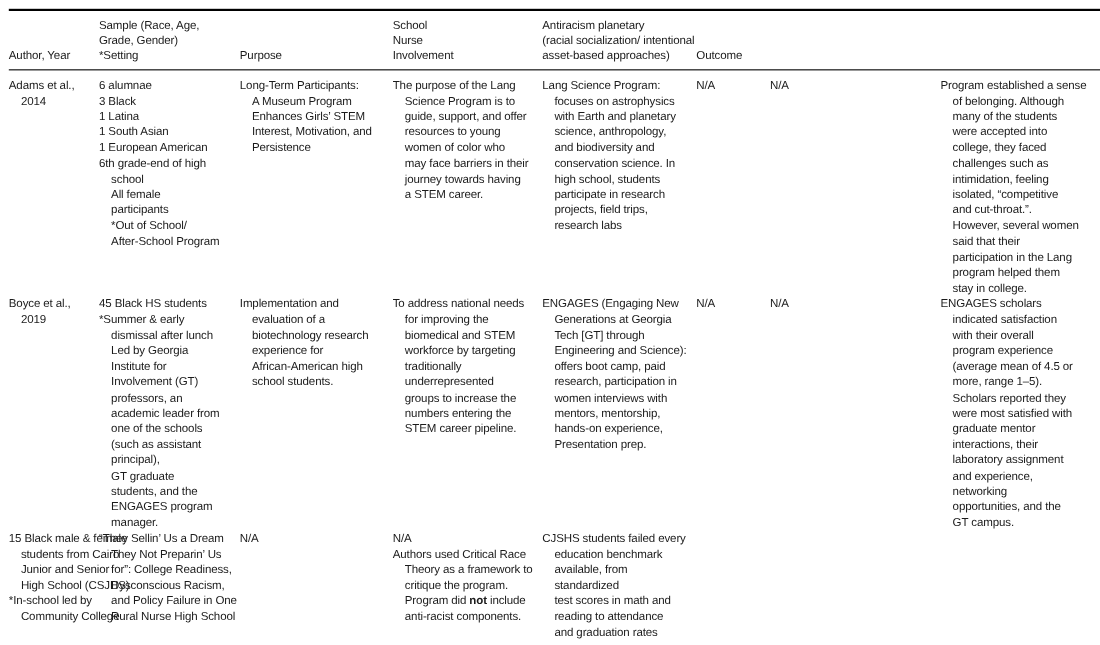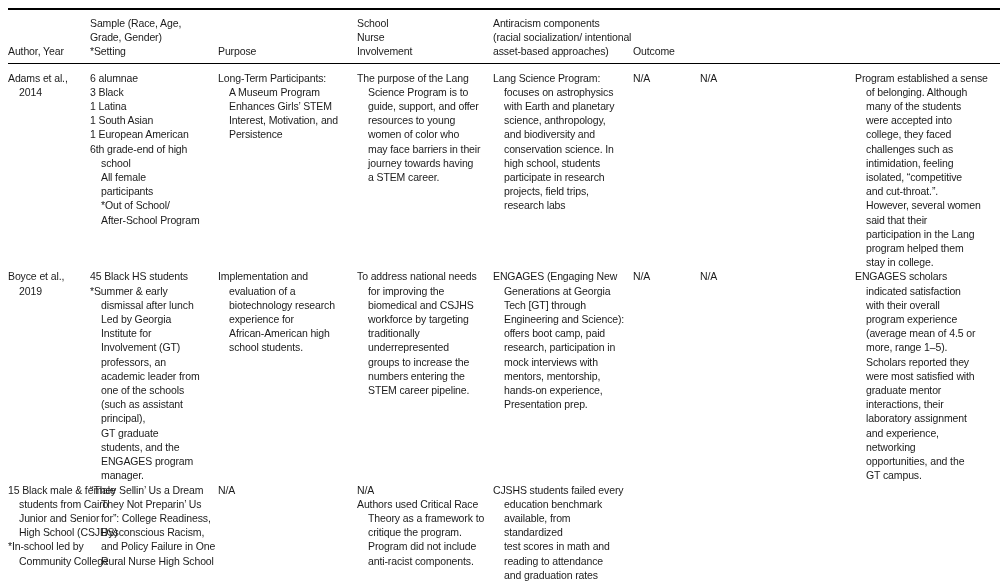--- a/index.html
+++ b/index.html
@@ -12,21 +12,21 @@
   }
   .sheet{position:relative;width:1000px;height:586px;background:#fff;}
   .tbl{margin:8px 0 0 8px;width:992px;border-top:2.5px solid #000;}
   .grid8{display:grid;grid-template-columns:82px 128px 139px 136px 140px 67px 155px 145px;}
   .thead{border-bottom:1.5px solid #000;min-height:52px;align-items:end;}
   .th{padding:6px 6px 4px 0;}
   .td{padding:0 6px 0 0;}
   .trow.first .td{padding-top:7px;}
   .ln{white-space:nowrap;}
   .ln.ind{padding-left:11px;}
-  .b{font-weight:normal;}
+  .b{font-weight:bold;}
 </style>
 </head>
 <body>
 
 <div class="sheet">
   <div class="tbl">
 
     <div class="grid8 thead">
       <div class="th">
           <div class="ln">Author, Year</div>
@@ -38,21 +38,21 @@
         </div>
       <div class="th">
           <div class="ln">Purpose</div>
         </div>
       <div class="th">
           <div class="ln">School</div>
           <div class="ln">Nurse</div>
           <div class="ln">Involvement</div>
         </div>
       <div class="th">
-          <div class="ln">Antiracism components</div>
+          <div class="ln">Antiracism planetary</div>
           <div class="ln">(racial socialization/ intentional</div>
           <div class="ln">asset-based approaches)</div>
         </div>
       <div class="th">
           <div class="ln">Outcome</div>
         </div>
     </div>
 
     <div class="grid8 trow first">
       <div class="td">
@@ -151,36 +151,36 @@
           <div class="ln">Implementation and</div>
           <div class="ln ind">evaluation of a</div>
           <div class="ln ind">biotechnology research</div>
           <div class="ln ind">experience for</div>
           <div class="ln ind">African-American high</div>
           <div class="ln ind">school students.</div>
         </div>
       <div class="td">
           <div class="ln">To address national needs</div>
           <div class="ln ind">for improving the</div>
-          <div class="ln ind">biomedical and CSJHS</div>
+          <div class="ln ind">biomedical and STEM</div>
           <div class="ln ind">workforce by targeting</div>
           <div class="ln ind">traditionally</div>
           <div class="ln ind">underrepresented</div>
           <div class="ln ind">groups to increase the</div>
           <div class="ln ind">numbers entering the</div>
           <div class="ln ind">STEM career pipeline.</div>
         </div>
       <div class="td">
           <div class="ln">ENGAGES (Engaging New</div>
           <div class="ln ind">Generations at Georgia</div>
           <div class="ln ind">Tech [GT] through</div>
           <div class="ln ind">Engineering and Science):</div>
           <div class="ln ind">offers boot camp, paid</div>
           <div class="ln ind">research, participation in</div>
-          <div class="ln ind">mock interviews with</div>
+          <div class="ln ind">women interviews with</div>
           <div class="ln ind">mentors, mentorship,</div>
           <div class="ln ind">hands-on experience,</div>
           <div class="ln ind">Presentation prep.</div>
         </div>
       <div class="td">
           <div class="ln">N/A</div>
         </div>
       <div class="td">
           <div class="ln">N/A</div>
         </div>

